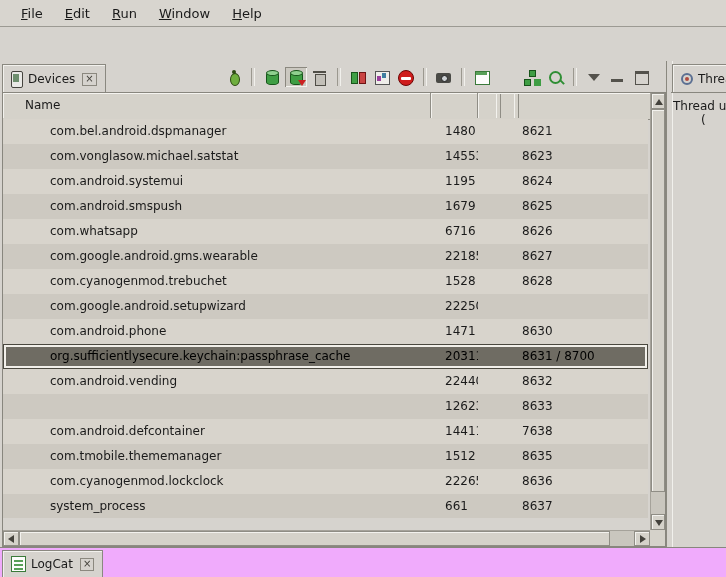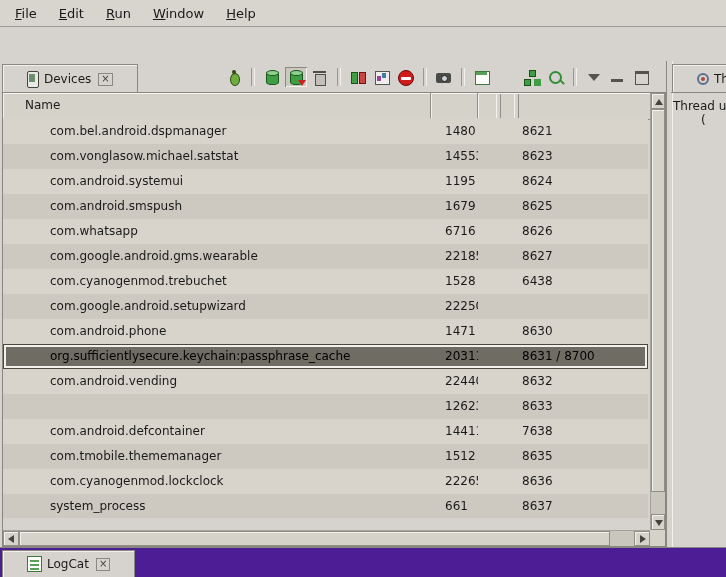--- a/index.html
+++ b/index.html
@@ -2,33 +2,33 @@
 <html><head>
 <meta charset="utf-8">
 <style>
   html,body{margin:0;padding:0;}
   body{width:726px;height:577px;position:relative;background:#d6d3ce;
        font-family:"DejaVu Sans", sans-serif;color:#1a1a1a;overflow:hidden;}
   .win{position:absolute;inset:0;box-shadow:inset 0 0 0 1px #918f87;}
 
   
   .menubar{position:absolute;top:0;left:0;right:0;height:26px;background:#d8d5cf;
-           border-bottom:1px solid #9c9a93;display:flex;align-items:center;padding-left:4px;}
+           border-bottom:1px solid #9c9a93;display:flex;align-items:center;padding-left:10px;}
   .menu-item{display:inline-block;padding:4px 11px;font-size:13px;cursor:default;}
   .menu-item::first-letter{text-decoration:underline;}
 
   
   .topstrip{position:absolute;top:27px;left:0;right:0;height:34px;background:#d6d3ce;
             border-bottom:1px solid #aaa79f;}
 
   
   .main{position:absolute;top:61px;left:0;right:0;bottom:29px;background:#d6d3ce;}
 
   
-  .tab{position:absolute;display:flex;align-items:center;gap:5px;height:28px;padding:0 24px;
+  .tab{position:absolute;display:flex;align-items:center;gap:5px;height:28px;padding:0 8px;
        background:#d6d3ce;border:1px solid #8a8880;border-bottom:none;font-size:12px;
        box-shadow:inset 1px 1px 0 #f2f1ed;white-space:nowrap;overflow:hidden;}
   .tab-close{font-size:10px;line-height:10px;color:#44423c;border:1px solid #8b887f;
              padding:0 2px 1px 2px;margin-left:2px;background:transparent;cursor:default;}
 
   
   .devices-panel{position:absolute;left:0;top:0;width:666px;bottom:0;}
   .devices-tab{left:2px;top:3px;}
   .devices-tab-icon{width:10px;height:15px;border:1px solid #45443e;border-radius:2px;
                     background:#e9e9e6;position:relative;flex:0 0 auto;}
@@ -139,21 +139,21 @@
   .threads-panel{position:absolute;left:671px;right:0;top:0;bottom:0;overflow:hidden;}
   .threads-tab{left:1px;top:3px;max-width:60px;}
   .threads-tab-icon{width:12px;height:12px;border-radius:50%;border:2px solid #5b6f92;position:relative;flex:0 0 auto;box-sizing:border-box;}
   .threads-tab-icon::after{content:"";position:absolute;left:2px;top:2px;width:4px;height:4px;background:#b04a3f;border-radius:50%;}
   .threads-content{position:absolute;left:0;right:0;top:31px;bottom:0;border-top:1px solid #88867e;
                    font-size:12px;padding-top:6px;}
   .threads-line1{display:block;padding-left:2px;white-space:nowrap;}
   .threads-line2{display:block;padding-left:30px;white-space:nowrap;}
 
   
-  .bottombar{position:absolute;left:0;right:0;bottom:0;height:29px;background:#4c1d95;
+  .bottombar{position:absolute;left:0;right:0;bottom:0;height:29px;background:#f0abfc;
              border-top:1px solid #88867e;}
   .logcat-tab{left:2px;top:2px;height:26px;}
   .logcat-tab-icon{width:13px;height:14px;background:#fdfdfc;border:1px solid #3a7a3a;position:relative;flex:0 0 auto;}
   .logcat-tab-icon::before{content:"";position:absolute;left:2px;top:3px;width:9px;height:2px;background:#58a058;
                            box-shadow:0 4px 0 #58a058, 0 8px 0 #58a058;}
 </style>
 </head>
 <body>
 
 <div class="win">
@@ -239,21 +239,21 @@
               <span class="c-port">8626</span>
             </div>
             <div class="trow odd">
               <span class="c-name">com.google.android.gms.wearable</span>
               <span class="c-pid">22185</span>
               <span class="c-port">8627</span>
             </div>
             <div class="trow even">
               <span class="c-name">com.cyanogenmod.trebuchet</span>
               <span class="c-pid">1528</span>
-              <span class="c-port">6438</span>
+              <span class="c-port">8628</span>
             </div>
             <div class="trow odd">
               <span class="c-name">com.google.android.setupwizard</span>
               <span class="c-pid">22250</span>
             </div>
             <div class="trow even">
               <span class="c-name">com.android.phone</span>
               <span class="c-pid">1471</span>
               <span class="c-port">8630</span>
             </div>

